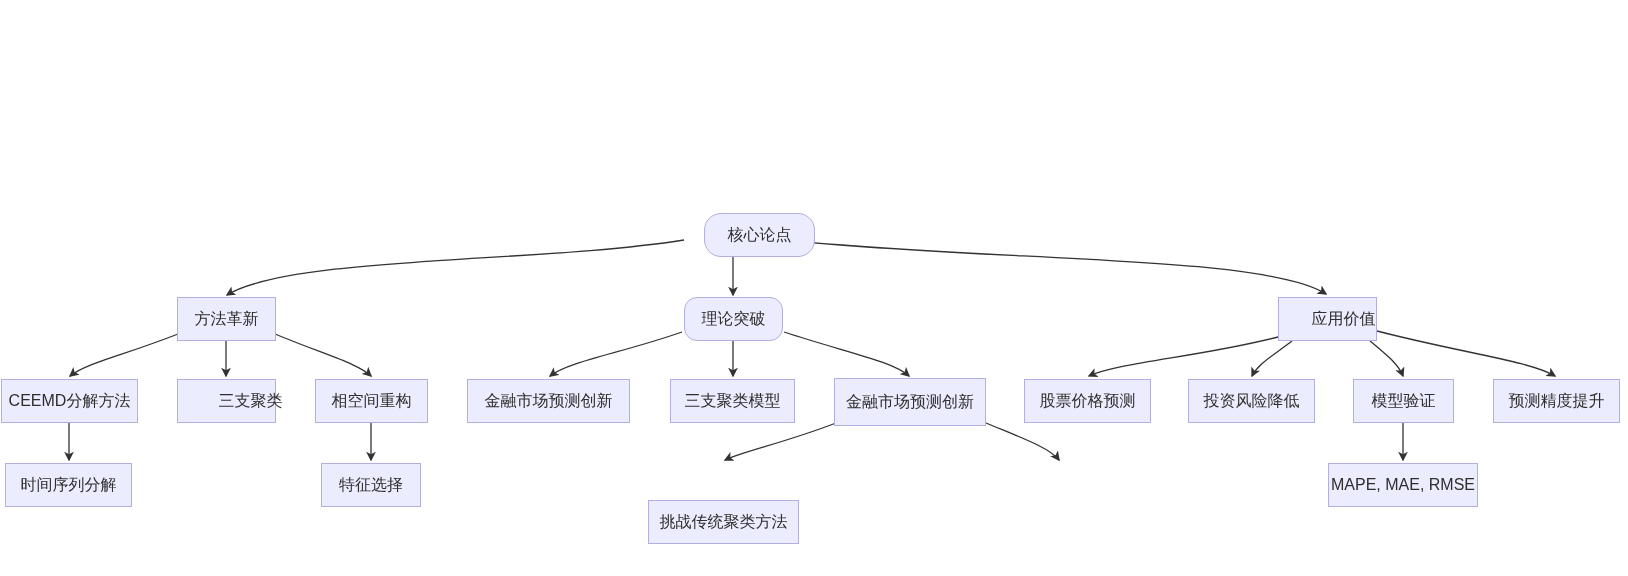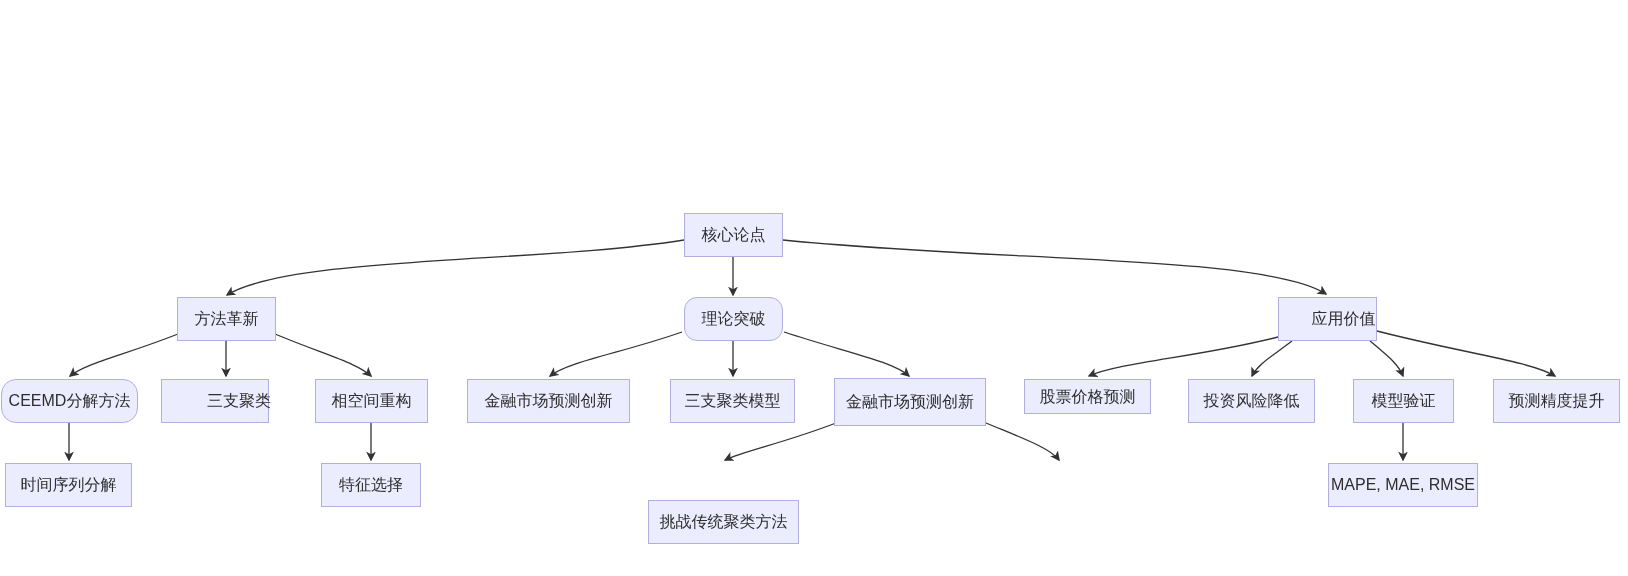--- a/index.html
+++ b/index.html
@@ -62,33 +62,33 @@
       <path d="M 1370 341 C 1389 357 1398 364 1403 376" marker-end="url(#arrow)"></path>
       <path d="M 1377 331 C 1462 353 1530 361 1555 376" marker-end="url(#arrow)"></path>
       <path d="M 69 423 L 69 460" marker-end="url(#arrow)"></path>
       <path d="M 371 423 L 371 460" marker-end="url(#arrow)"></path>
       <path d="M 836 423 C 784 443 744 451 725 460" marker-end="url(#arrow)"></path>
       <path d="M 986 423 C 1022 438 1050 448 1059 460" marker-end="url(#arrow)"></path>
       <path d="M 1403 423 L 1403 460" marker-end="url(#arrow)"></path>
     </g>
   </svg>
 
-  <div class="node" style="left:684px; top:213px; width:99px; height:44px;">核心论点</div>
+  <div class="node" style="left:704px; top:213px; width:111px; height:44px;border-radius:17px;">核心论点</div>
 
   <div class="node" style="left:177px; top:297px; width:99px; height:44px;">方法革新</div>
   <div class="node" style="left:684px; top:297px; width:99px; height:44px;border-radius:13px;">理论突破</div>
   <div class="node" style="left:1278px; top:297px; width:99px; height:44px;padding-left:32px;">应用价值</div>
 
-  <div class="node" style="left:1px; top:379px; width:137px; height:44px;border-radius:15px;">CEEMD分解方法</div>
-  <div class="node" style="left:161px; top:379px; width:108px; height:44px;padding-left:48px;">三支聚类</div>
+  <div class="node" style="left:1px; top:379px; width:137px; height:44px;">CEEMD分解方法</div>
+  <div class="node" style="left:177px; top:379px; width:99px; height:44px;padding-left:48px;">三支聚类</div>
   <div class="node" style="left:315px; top:379px; width:113px; height:44px;">相空间重构</div>
   <div class="node" style="left:467px; top:379px; width:163px; height:44px;">金融市场预测创新</div>
   <div class="node" style="left:670px; top:379px; width:125px; height:44px;">三支聚类模型</div>
   <div class="node" style="left:834px; top:378px; width:152px; height:48px;">金融市场预测创新</div>
-  <div class="node" style="left:1024px; top:379px; width:127px; height:35px;">股票价格预测</div>
+  <div class="node" style="left:1024px; top:379px; width:127px; height:44px;">股票价格预测</div>
   <div class="node" style="left:1188px; top:379px; width:127px; height:44px;">投资风险降低</div>
   <div class="node" style="left:1353px; top:379px; width:101px; height:44px;">模型验证</div>
   <div class="node" style="left:1493px; top:379px; width:127px; height:44px;font-family:Liberation Serif, serif;">预测精度提升</div>
 
   <div class="node" style="left:5px; top:463px; width:127px; height:44px;">时间序列分解</div>
   <div class="node" style="left:321px; top:463px; width:100px; height:44px;">特征选择</div>
   <div class="node" style="left:648px; top:463px; width:151px; height:44px;margin-top:37px;">挑战传统聚类方法</div>
   <div class="node" style="left:1328px; top:463px; width:150px; height:44px;">MAPE, MAE, RMSE</div>
 
 </div>

